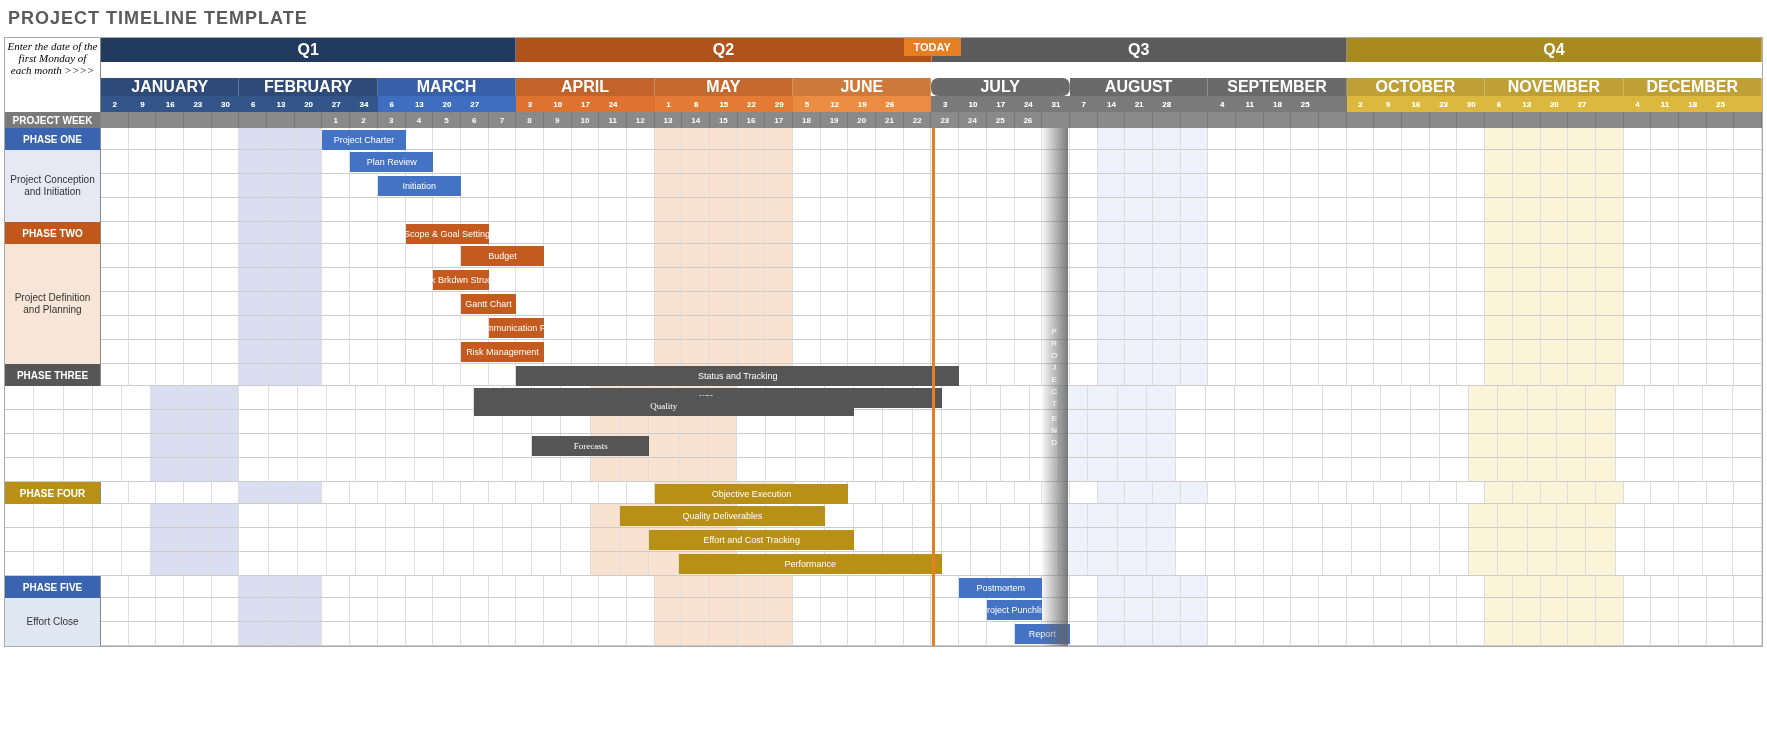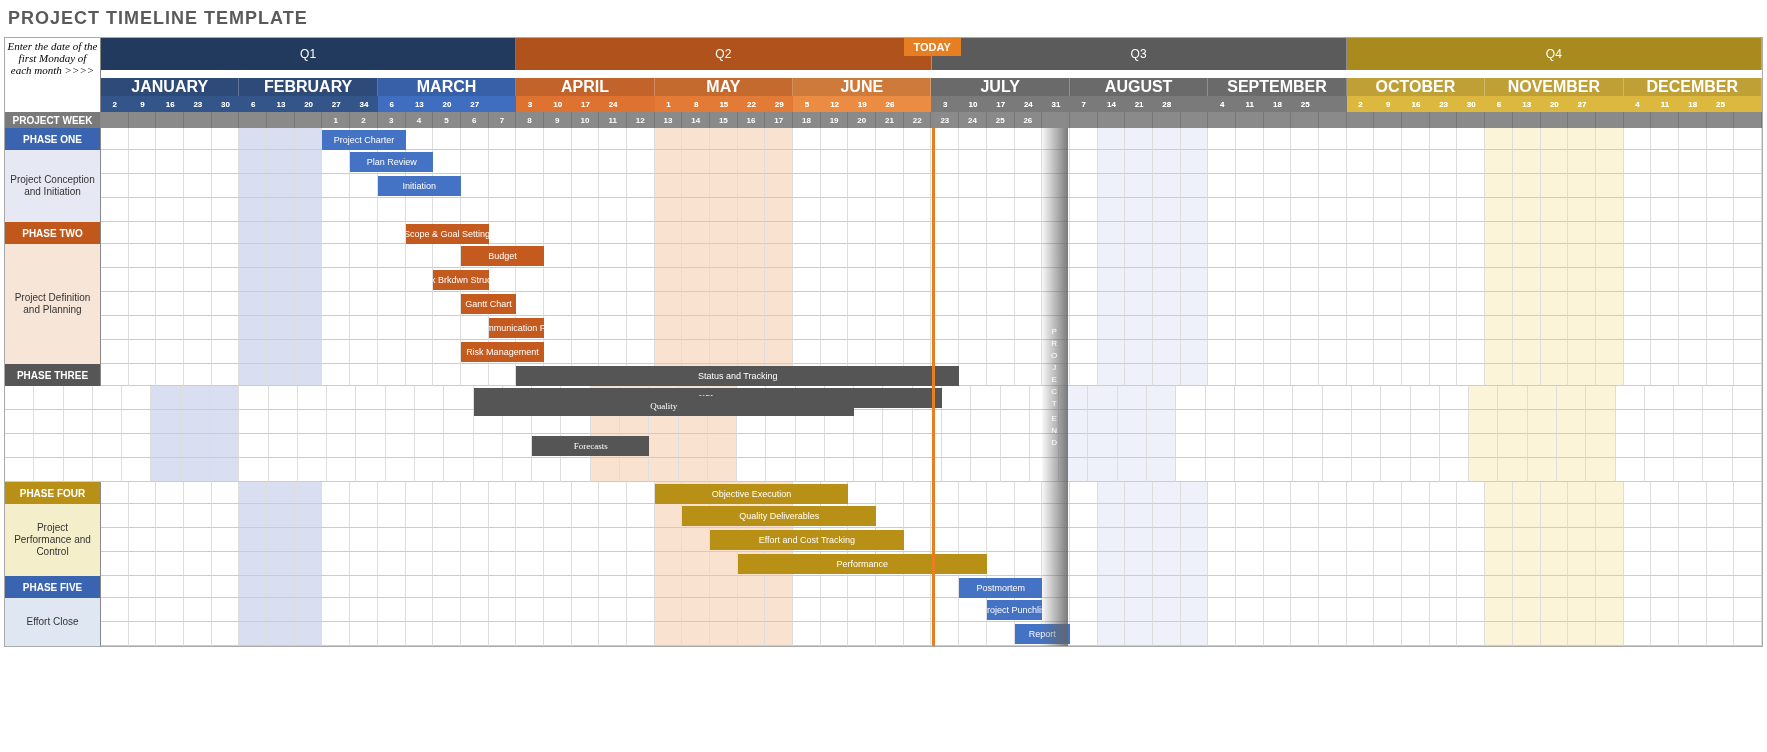--- a/index.html
+++ b/index.html
@@ -4,21 +4,21 @@
 <style>
 *{box-sizing:border-box;margin:0;padding:0}
 body{font-family:Arial,Helvetica,sans-serif;font-size:10px;background:#fff;padding:4px}
 .title{font-size:18px;font-weight:bold;color:#5a5a5a;letter-spacing:1px;margin:4px 0 8px 4px}
 .wrap{border:1px solid #aaa}
 .row{display:flex;align-items:stretch}
 .side{flex:0 0 96px;border-right:1px solid #888;display:flex;align-items:center;justify-content:center;text-align:center;font-size:10px;padding:2px}
 .note{font-family:"Brush Script MT",cursive;font-size:11px;line-height:1.1;font-style:italic}
 .cols{flex:1;display:grid;grid-template-columns:repeat(60,1fr);position:relative}
 .cell{border-right:1px solid #ddd;border-bottom:1px solid #ccc;min-height:16px}
-.qhdr{height:32px;display:flex;align-items:center;justify-content:center;color:#fff;font-weight:normal;font-size:12px;border-right:1px solid rgba(255,255,255,.3)}
+.qhdr{height:24px;display:flex;align-items:center;justify-content:center;color:#fff;font-weight:bold;font-size:16px;border-right:1px solid rgba(255,255,255,.3)}
 .mhdr{height:18px;display:flex;align-items:center;justify-content:center;color:#fff;font-weight:bold;font-size:16px;border-right:1px solid rgba(255,255,255,.25)}
 .dhdr{height:16px;display:flex;align-items:center;justify-content:center;color:#f0f0f0;font-weight:bold;font-size:8px}
 .whdr{height:16px;display:flex;align-items:center;justify-content:center;color:#fff;font-weight:bold;font-size:8px;background:#8a8a8a;border-right:1px solid #777}
 .pwlbl{background:#7a7a7a;color:#fff;font-weight:bold;font-size:10px}
 .phase{color:#fff;font-weight:bold;font-size:10px;height:22px}
 .p1{background:#3a64b0}.p2{background:#c1571b}.p3{background:#565656}.p4{background:#b89015}.p5{background:#3a64b0}
 .sect{background:#fff;font-size:10px;color:#333;line-height:1.2}
 .s1{background:#e6e9f4}.s2{background:#f7e6d8}.s3{background:#e8e8e8}.s4{background:#f5eecb}.s5{background:#dfe7f3}
 .taskrow{height:24px}
 .bar{position:absolute;height:20px;top:2px;display:flex;align-items:center;justify-content:center;color:#fff;font-size:9px;padding:0 12px;white-space:nowrap;overflow:hidden;z-index:5}
@@ -52,21 +52,21 @@
 
   <div class="row">
     <div class="side"></div>
     <div class="cols" id="mrow">
         <div class="mhdr" style="grid-column: span 5; background: rgb(45, 74, 120);">JANUARY</div>
         <div class="mhdr" style="grid-column: span 5; background: rgb(45, 74, 120);">FEBRUARY</div>
         <div class="mhdr" style="grid-column: span 5; background: rgb(55, 96, 168);">MARCH</div>
         <div class="mhdr" style="grid-column: span 5; background: rgb(193, 99, 43);">APRIL</div>
         <div class="mhdr" style="grid-column: span 5; background: rgb(197, 106, 46);">MAY</div>
         <div class="mhdr" style="grid-column: span 5; background: rgb(205, 122, 58);">JUNE</div>
-        <div class="mhdr" style="grid-column: span 5; background: rgb(106, 106, 106);">JULY</div>
+        <div class="mhdr" style="grid-column: span 5; background: rgb(106, 106, 106); border-radius: 7px;">JULY</div>
         <div class="mhdr" style="grid-column: span 5; background: rgb(106, 106, 106);">AUGUST</div>
         <div class="mhdr" style="grid-column: span 5; background: rgb(106, 106, 106);">SEPTEMBER</div>
         <div class="mhdr" style="grid-column: span 5; background: rgb(191, 160, 54);">OCTOBER</div>
         <div class="mhdr" style="grid-column: span 5; background: rgb(191, 160, 54);">NOVEMBER</div>
         <div class="mhdr" style="grid-column: span 5; background: rgb(191, 160, 54);">DECEMBER</div>
       </div>
   </div>
 
   <div class="row">
     <div class="side"></div>
@@ -1204,21 +1204,20 @@
             <div class="cell shadeD" style="height: 22px;"></div>
             <div class="cell " style="height: 22px;"></div>
             <div class="cell " style="height: 22px;"></div>
             <div class="cell " style="height: 22px;"></div>
             <div class="cell " style="height: 22px;"></div>
             <div class="cell " style="height: 22px;"></div>
             <div class="bar b4" style="left: 33.3333%; width: 11.6667%;">Objective Execution</div>
           </div>
         </div>
         <div class="row">
-          <div class="side sect s4" style="height: 72px;">Project Performance and Control</div>
           <div class="cols" style="position: relative; grid-template-rows: repeat(3, 24px);">
             <div class="cell taskrow "></div>
             <div class="cell taskrow "></div>
             <div class="cell taskrow "></div>
             <div class="cell taskrow "></div>
             <div class="cell taskrow "></div>
             <div class="cell taskrow shadeA"></div>
             <div class="cell taskrow shadeA"></div>
             <div class="cell taskrow shadeA"></div>
             <div class="cell taskrow "></div>

